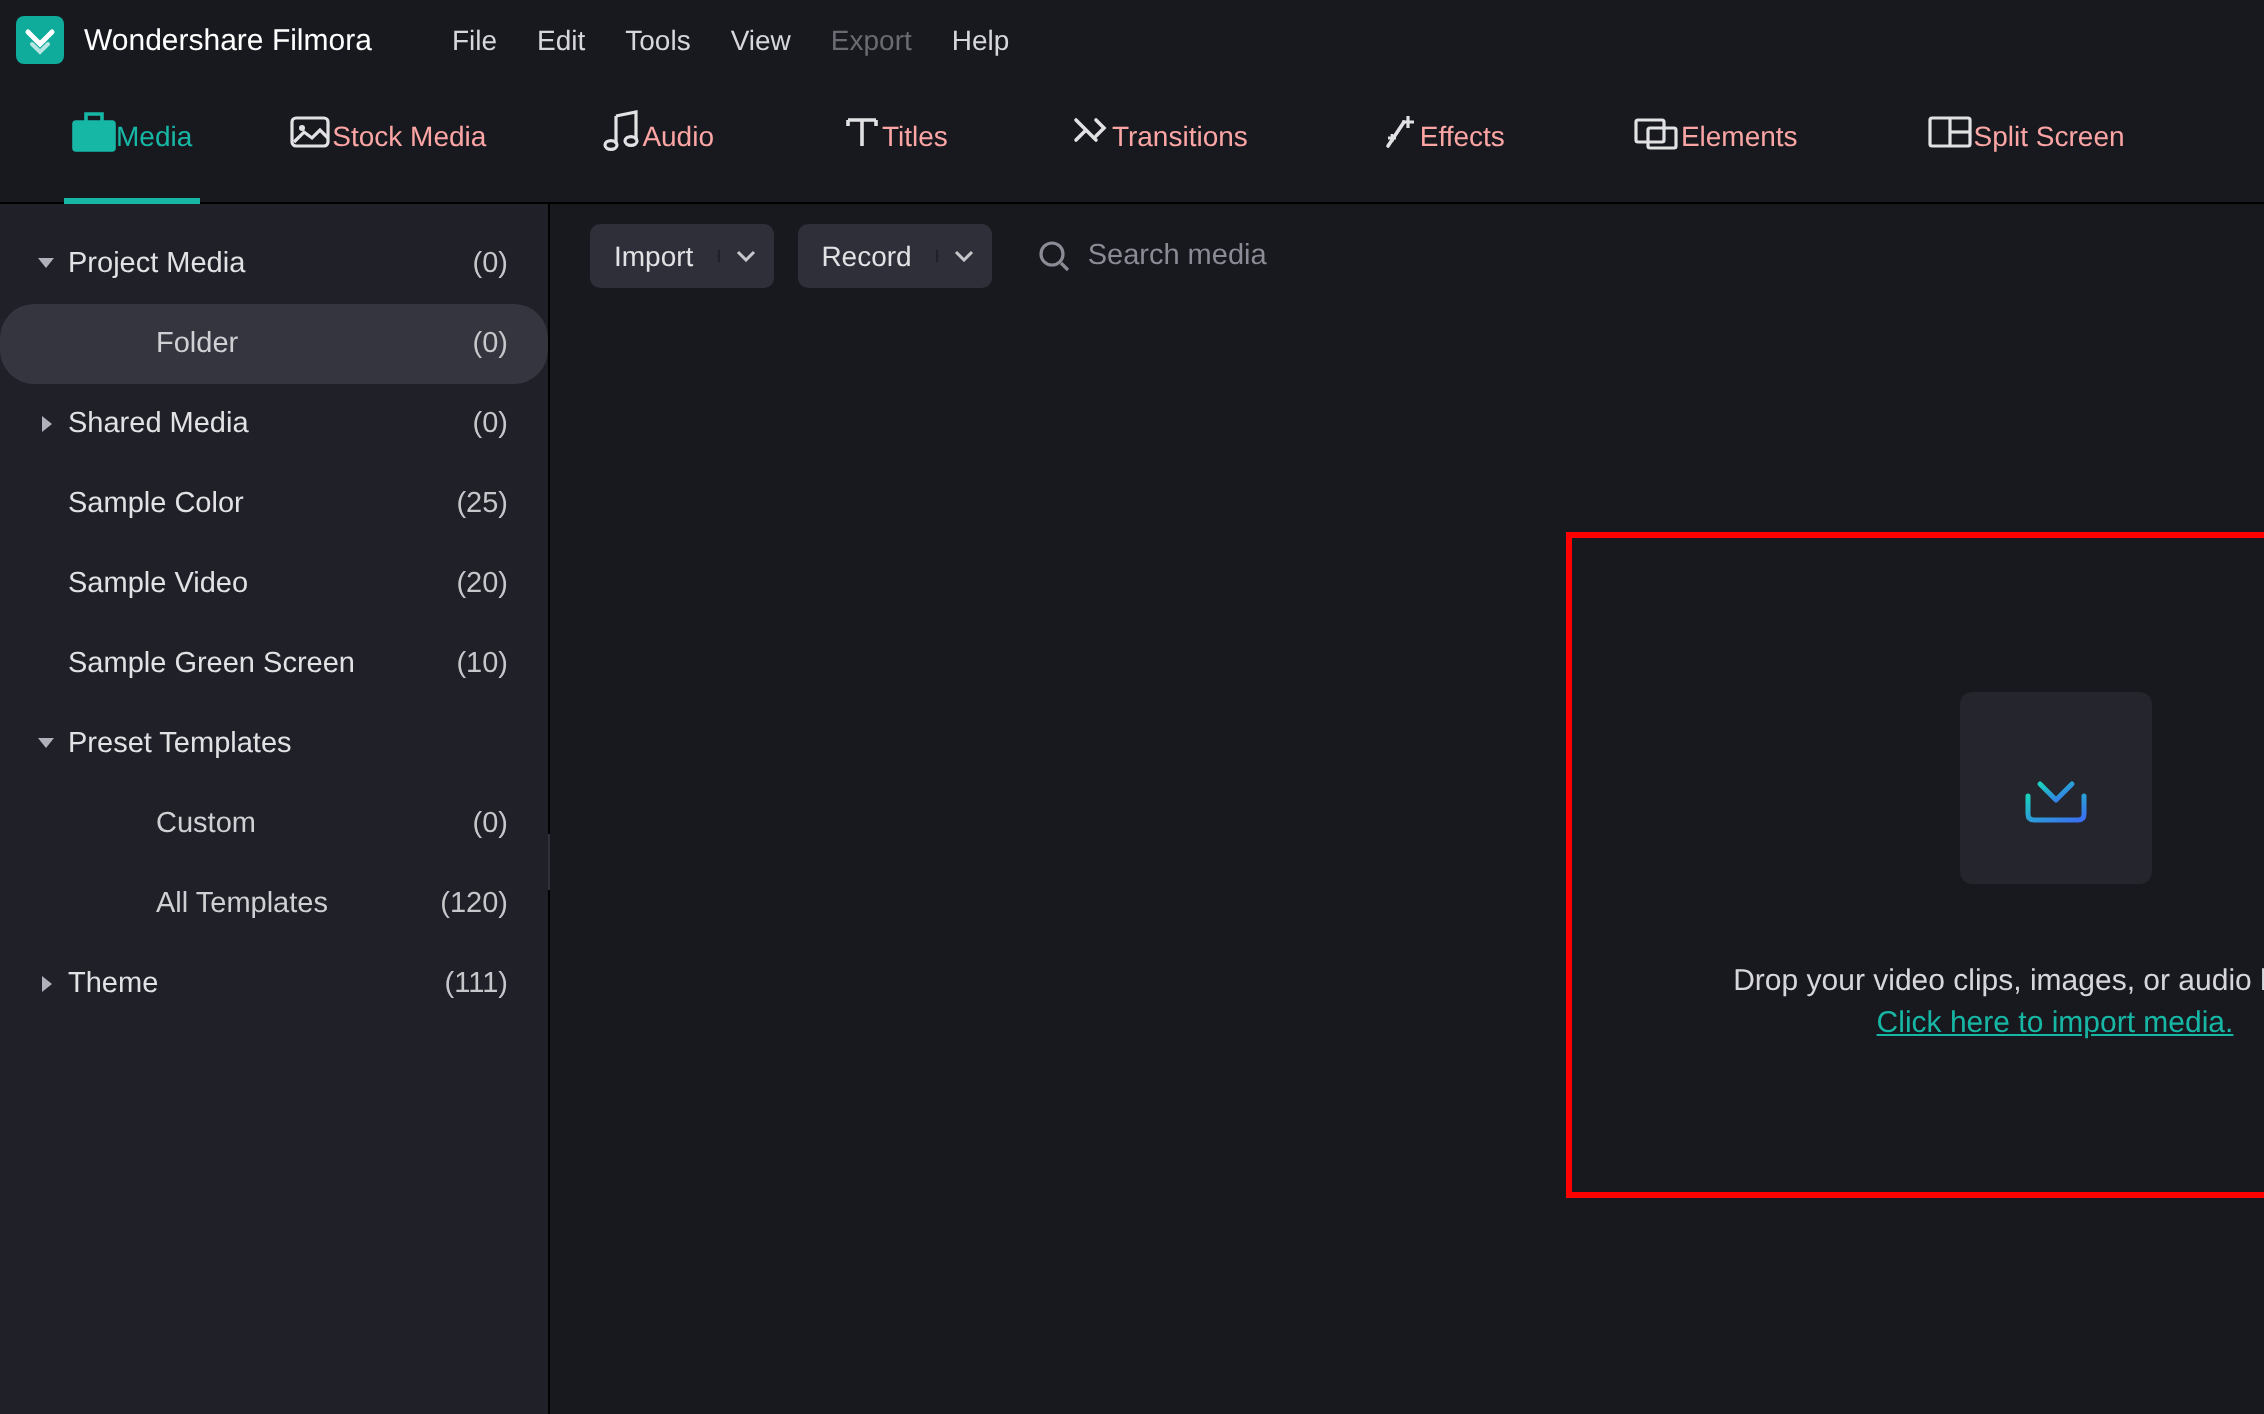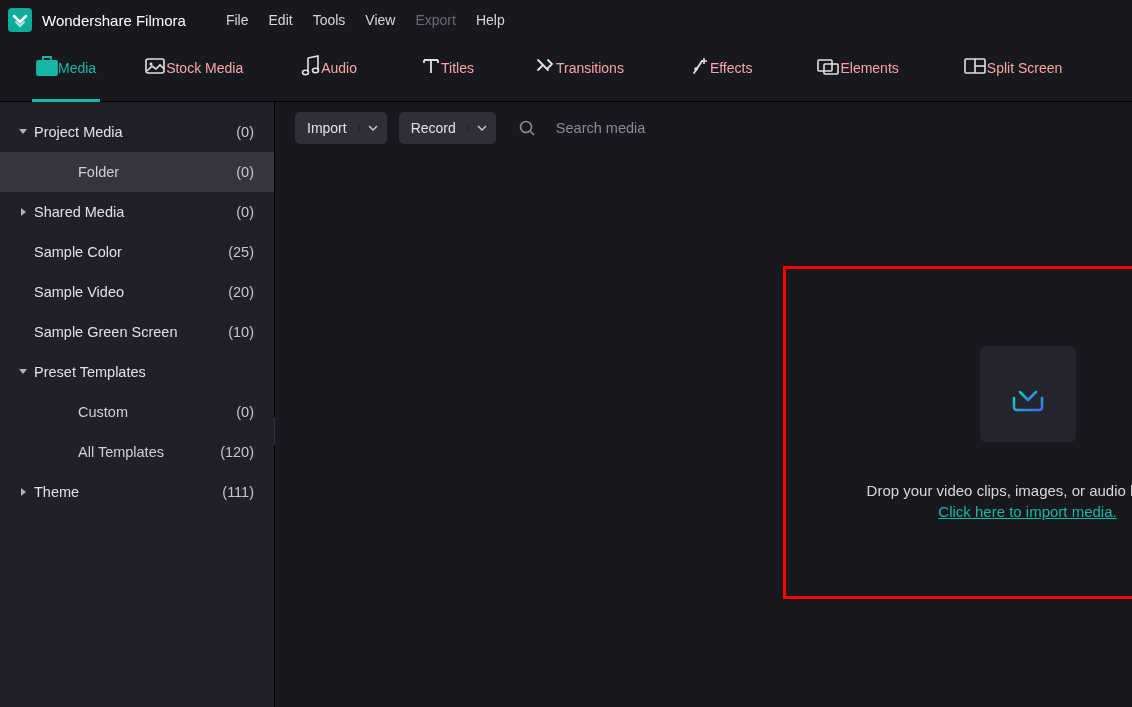--- a/index.html
+++ b/index.html
@@ -19,29 +19,29 @@
   .workspace { display:flex; height: calc(707px - 40px - 62px); }
   .sidebar { width: 275px; background:#1f2028; border-right:1px solid #000; position:relative;}
   .sidebar-collapse { position:absolute; right:-10px; top:315px; width:10px; height:28px; background:#303139; border-radius:0 4px 4px 0; display:flex; align-items:center; justify-content:center; cursor:pointer;}
   .tree { padding-top:10px; }
   .tree-row { display:flex; align-items:center; height:40px; font-size:14.5px; cursor:pointer; padding-right:20px;}
   .tree-row .arrow-slot { width: 34px; display:flex; justify-content:flex-end; padding-right:6px;}
   .tree-row .row-label { flex:1; }
   .tree-row .row-count { color:#c7c7cb; }
   .tree-row.selected { background:#34353f; }
   .tree-row.depth-0 .row-label { color:#e2e2e4; }
-  .tree-row.depth-1 { padding-left: 20px; }
+  .tree-row.depth-1 { padding-left: 20px; border-radius: 17px; }
   .tree-row.depth-1 .arrow-slot { width: 58px; padding-right:6px;}
   .tree-row.depth-1 .row-label { color:#d0d0d4; }
   .content { flex:1; background:#18191f; position:relative; }
   .content-toolbar { height:44px; display:flex; align-items:center; gap:12px; padding:8px 14px 0 20px;}
   .drop-btn { height:32px; background:#2e2f39; border-radius:5px; display:flex; align-items:center; cursor:pointer; min-width:88px;}
   .drop-btn .lbl { flex:1; padding:0 12px; color:#e2e2e4; font-size:14px;}
   .drop-btn .chev { width:28px; display:flex; align-items:center; justify-content:center; border-left:1px solid #1f2028;}
-  .search-wrap { flex:1; display:flex; align-items:center; height:32px; gap:20px; padding-left:10px;justify-content:flex-end;}
+  .search-wrap { flex:1; display:flex; align-items:center; height:32px; gap:8px; padding-left:10px;justify-content:flex-end;}
   .search-input { flex:1; background:transparent; border:none; outline:none; color:#d7d7db; font-size:14.5px;}
   .search-input::placeholder { color:#8a8b94; }
   .drop-zone { position:absolute; left:508px; top:164px; width:489px; height:333px; border:3px solid #ff0000; display:flex; flex-direction:column; align-items:center; justify-content:center; }
   .import-tile { width:96px; height:96px; background:#24252d; border-radius:6px; display:flex; align-items:center; justify-content:center; margin-bottom:40px;}
   .msg { color:#d7d7db; font-size:15px; text-align:center; }
   .link { color:#17b7a6; text-decoration:underline; cursor:pointer; display:inline-block; margin-top:4px; font-size:15px;}
   svg { display:block; }
 </style>
 </head>
 <body>

